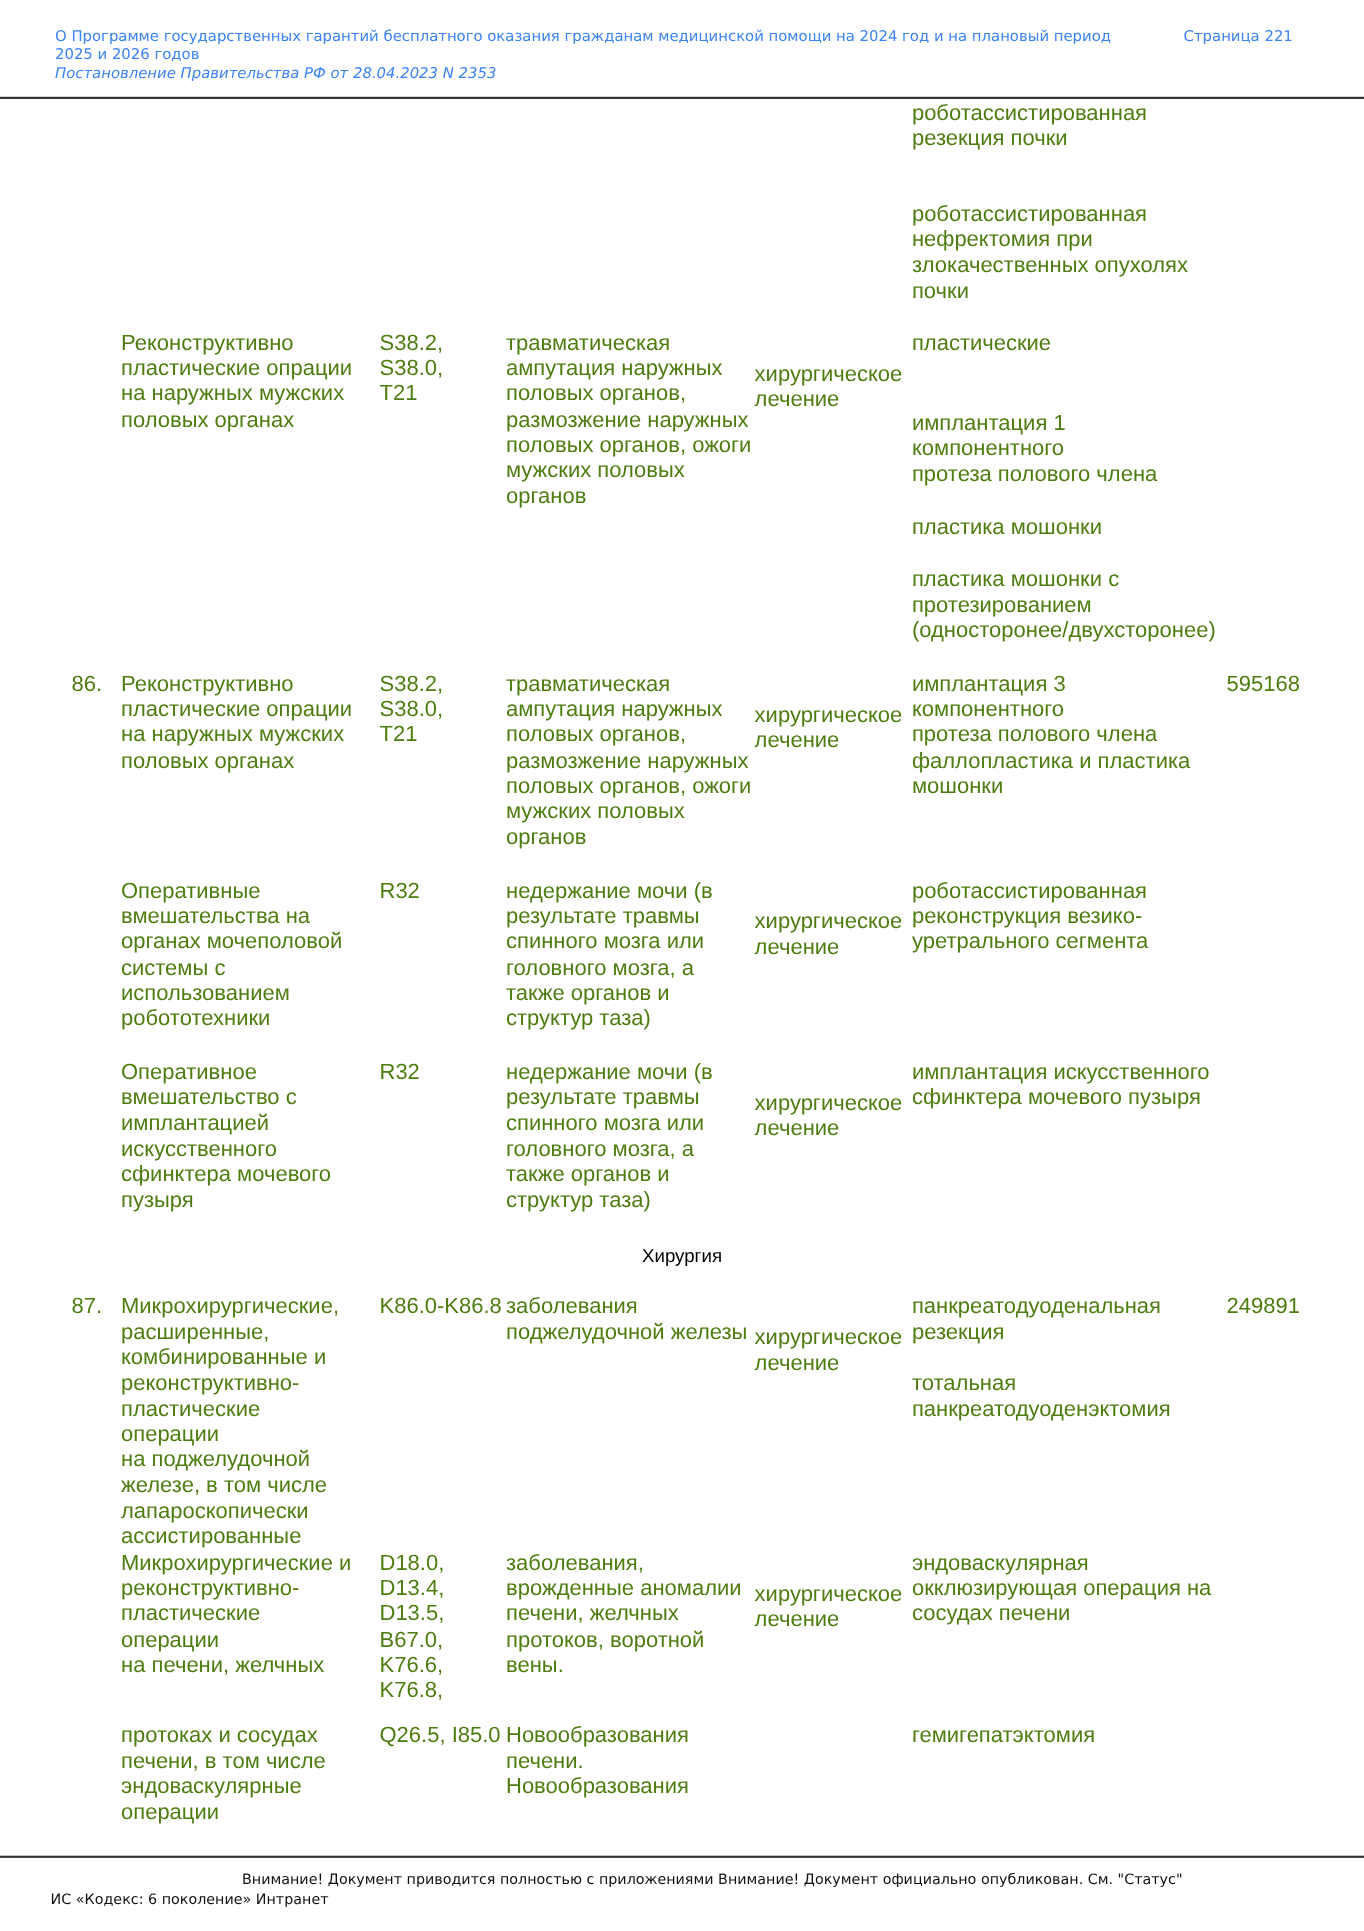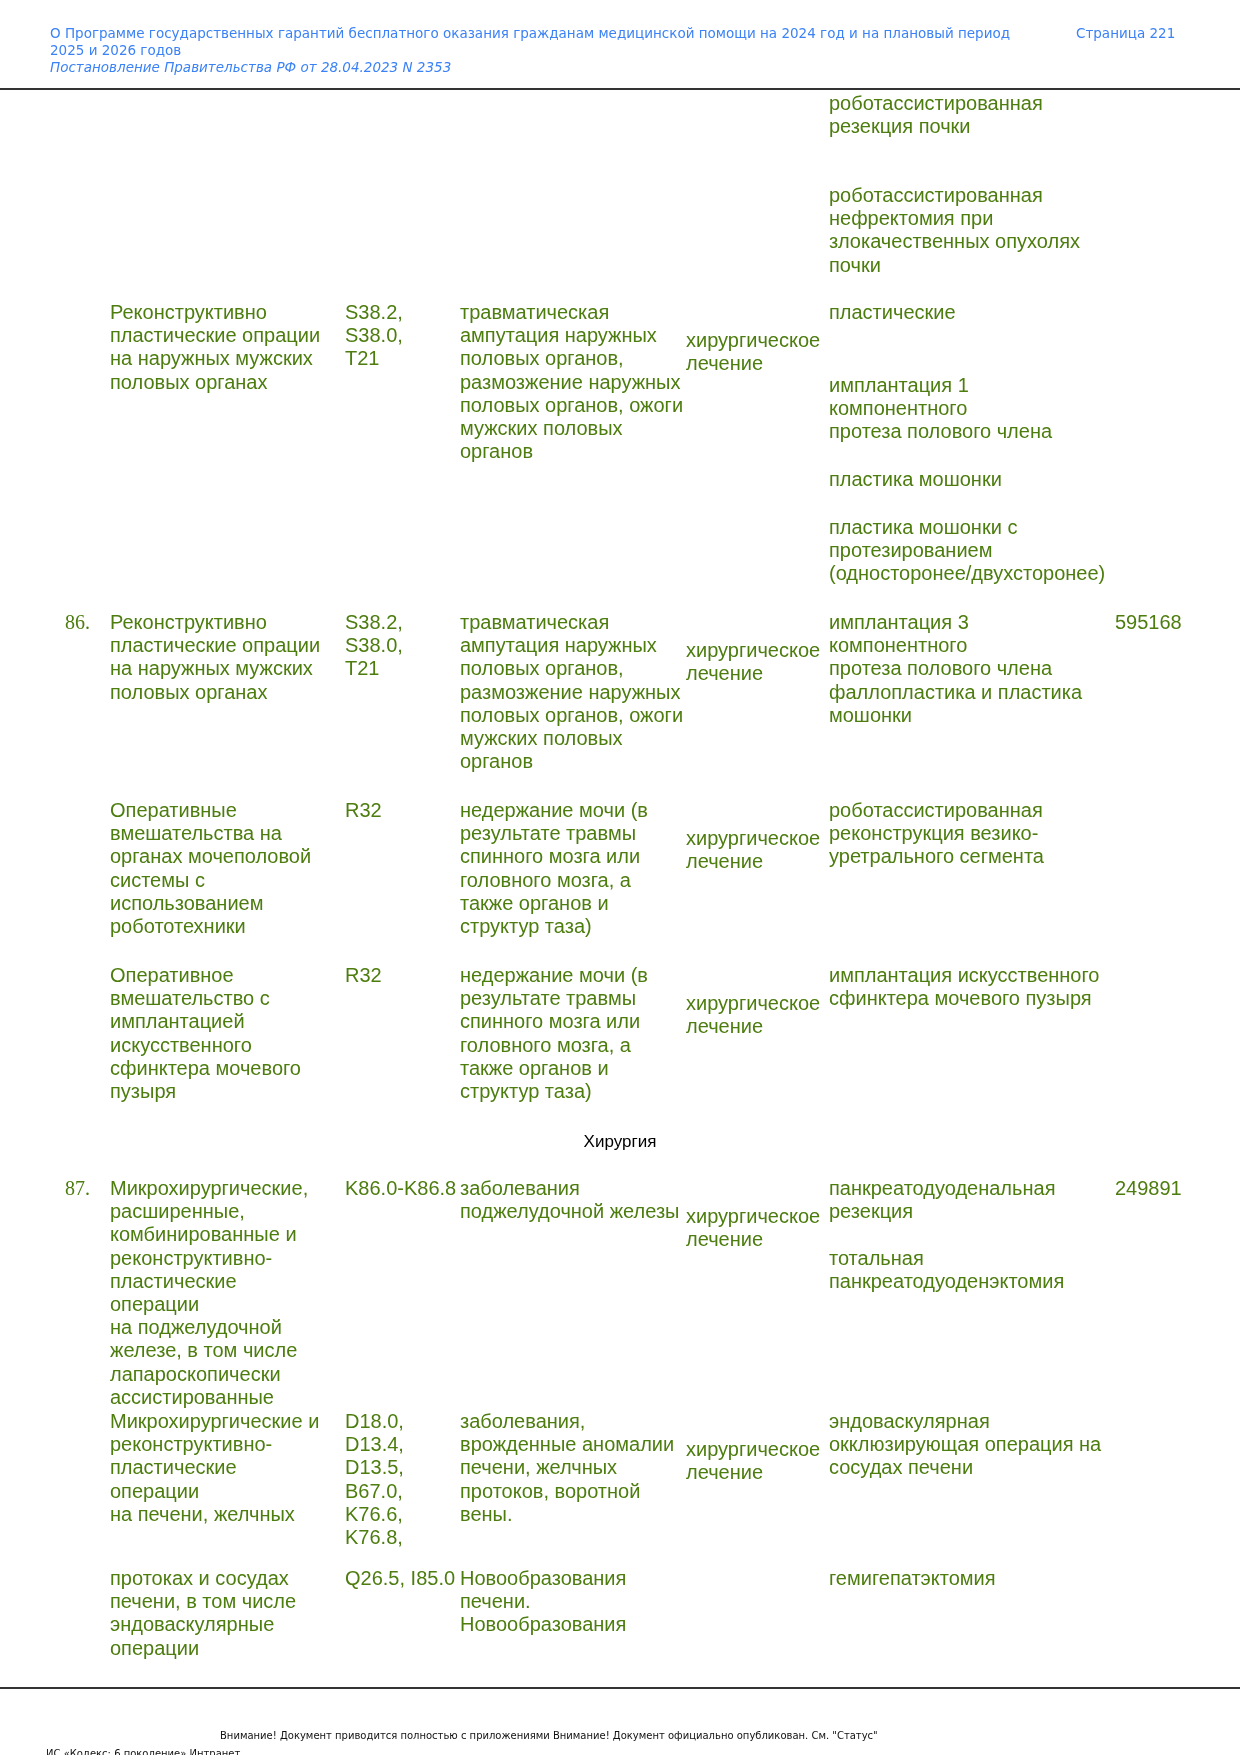--- a/index.html
+++ b/index.html
@@ -4,25 +4,25 @@
 <style>
   html, body { margin: 0; padding: 0; background: #ffffff; }
   body { width: 1240px; height: 1755px; position: relative; overflow: hidden; color: #000; }
   .hdr { position: absolute; font-family: "DejaVu Sans", sans-serif; font-size: 13.5px; line-height: 17px; color: #3b82f6; }
   .hdr-title { left: 50px; top: 25px; width: 990px; }
   .hdr-page { left: 1076px; top: 25px; white-space: nowrap; }
   .hdr-sub { left: 50px; top: 59px; font-style: italic; }
   .rule { position: absolute; left: 0; width: 1240px; height: 2px; background: #333; }
   .rule-top { top: 88px; }
   .rule-bottom { top: 1687px; height: 1.5px; }
-  .ftr { position: absolute; font-family: "DejaVu Sans", sans-serif; font-size: 10px; line-height: 17px; color: #111; white-space: nowrap; margin-top: 26px; }
+  .ftr { position: absolute; font-family: "DejaVu Sans", sans-serif; font-size: 13px; line-height: 17px; color: #111; white-space: nowrap; }
   .ftr-notice { left: 220px; top: 1701px; }
   .ftr-system { left: 46px; top: 1719px; }
   .t { position: absolute; font-family: "Liberation Sans", sans-serif; font-size: 20px; line-height: 23.2px; color: #4d7c0f; white-space: pre-line; }
-  .c-num { left: 65px; font-family: Liberation Serif, serif; }
+  .c-num { left: 65px; }
   .c-name { left: 110px; width: 215px; }
   .c-code { left: 345px; width: 112px; }
   .c-diag { left: 460px; width: 225px; }
   .c-type { left: 686px; width: 140px; margin-top: 28px; }
   .c-meth { left: 829px; width: 280px; }
   .c-cost { left: 1115px; }
   .section { position: absolute; left: 0; width: 1240px; top: 1130px; text-align: center; font-family: "Liberation Sans", sans-serif; font-size: 17px; line-height: 23px; }
 </style>
 </head>
 <body>

